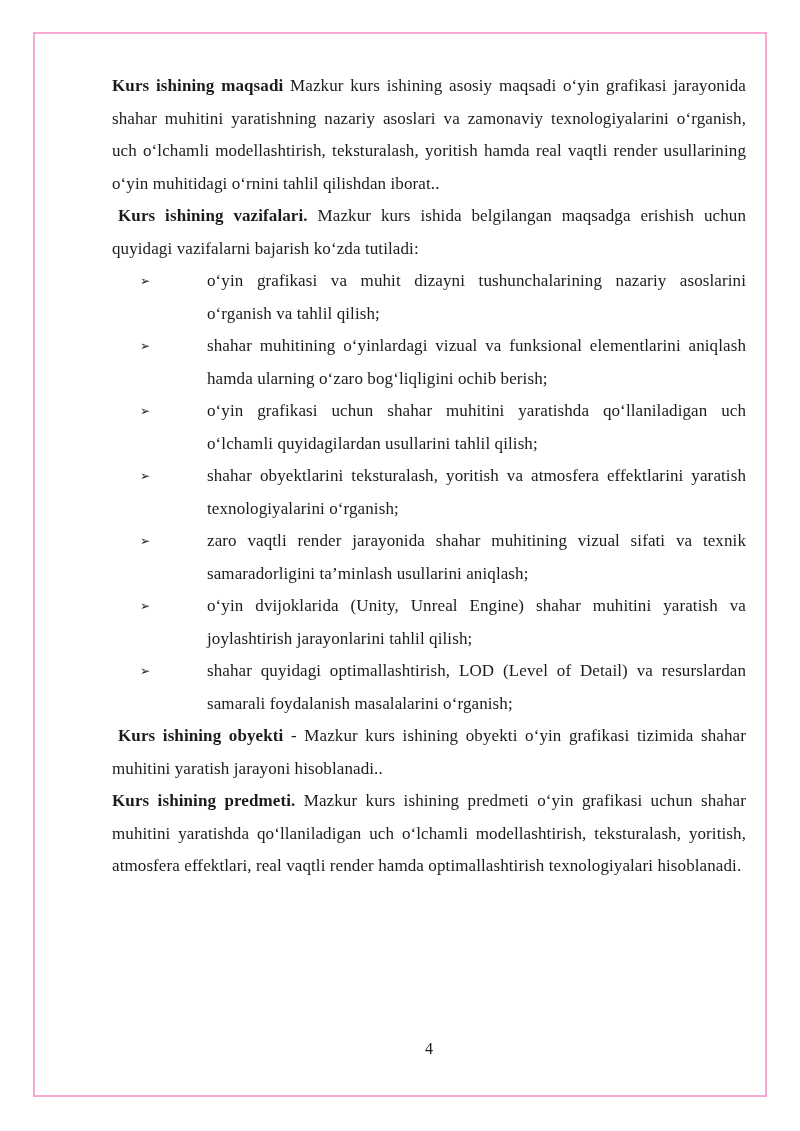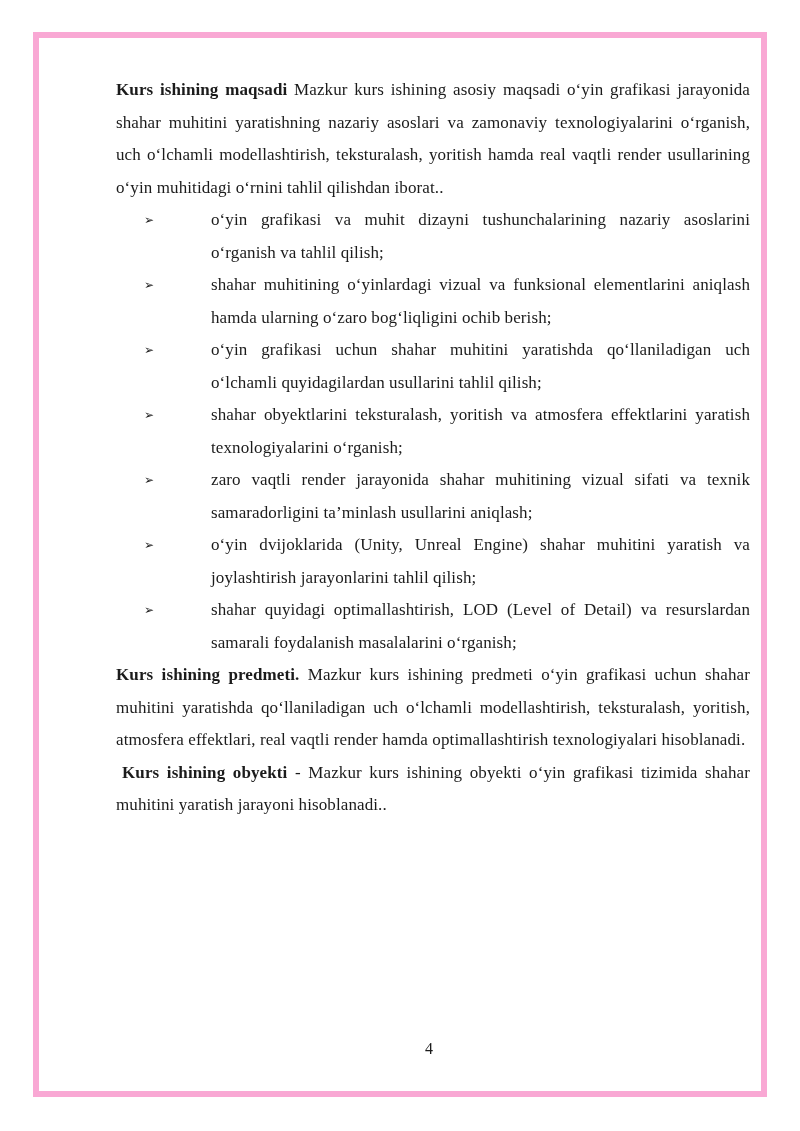--- a/index.html
+++ b/index.html
@@ -14,21 +14,21 @@
     font-family: "Liberation Serif", "DejaVu Serif", serif;
     color: #1b1b1b;
     overflow: hidden;
   }
   .frame {
     position: absolute;
     left: 33px;
     top: 32px;
     width: 734px;
     height: 1065px;
-    border: 6px solid #f9a8d4;
+    border: 2px solid #f9a8d4;
     box-sizing: border-box;
     background: #ffffff;
   }
   .content {
     position: absolute;
     left: 77px;
     top: 36px;
     width: 634px;
     font-size: 17px;
     line-height: 32.5px;
@@ -74,20 +74,21 @@
   }
 </style>
 </head>
 <body>
 
 <div class="frame">
   <div class="content">
 
     <p class="para"><b class="lead">Kurs ishining maqsadi</b> <span>Mazkur kurs ishining asosiy maqsadi o‘yin grafikasi jarayonida shahar muhitini yaratishning nazariy asoslari va zamonaviy texnologiyalarini o‘rganish, uch o‘lchamli modellashtirish, teksturalash, yoritish hamda real vaqtli render usullarining o‘yin muhitidagi o‘rnini tahlil qilishdan iborat..</span></p>
 
+    <p class="para indent"><b class="lead">Kurs ishining vazifalari.</b> <span>Mazkur kurs ishida belgilangan maqsadga erishish uchun quyidagi vazifalarni bajarish ko‘zda tutiladi:</span></p>
 
     <div class="bullets">
       <div class="bullet">
         <span class="marker">➢</span>
         <span class="btext">o‘yin grafikasi va muhit dizayni tushunchalarining nazariy asoslarini o‘rganish va tahlil qilish;</span>
       </div>
       <div class="bullet">
         <span class="marker">➢</span>
         <span class="btext">shahar muhitining o‘yinlardagi vizual va funksional elementlarini aniqlash hamda ularning o‘zaro bog‘liqligini ochib berish;</span>
       </div>
@@ -106,21 +107,21 @@
       <div class="bullet">
         <span class="marker">➢</span>
         <span class="btext">o‘yin dvijoklarida (Unity, Unreal Engine) shahar muhitini yaratish va joylashtirish jarayonlarini tahlil qilish;</span>
       </div>
       <div class="bullet">
         <span class="marker">➢</span>
         <span class="btext">shahar quyidagi optimallashtirish, LOD (Level of Detail) va resurslardan samarali foydalanish masalalarini o‘rganish;</span>
       </div>
     </div>
 
+    <p class="para indent"><b class="lead">Kurs ishining obyekti</b> <span>- Mazkur kurs ishining obyekti o‘yin grafikasi tizimida shahar muhitini yaratish jarayoni hisoblanadi..</span></p>
+
     <p class="para"><b class="lead">Kurs ishining predmeti.</b> <span>Mazkur kurs ishining predmeti o‘yin grafikasi uchun shahar muhitini yaratishda qo‘llaniladigan uch o‘lchamli modellashtirish, teksturalash, yoritish, atmosfera effektlari, real vaqtli render hamda optimallashtirish texnologiyalari hisoblanadi.</span></p>
-
-    <p class="para indent"><b class="lead">Kurs ishining obyekti</b> <span>- Mazkur kurs ishining obyekti o‘yin grafikasi tizimida shahar muhitini yaratish jarayoni hisoblanadi..</span></p>
 
 
   </div>
 </div>
 
 <div class="pagenum">4</div>
 
 </body></html>

